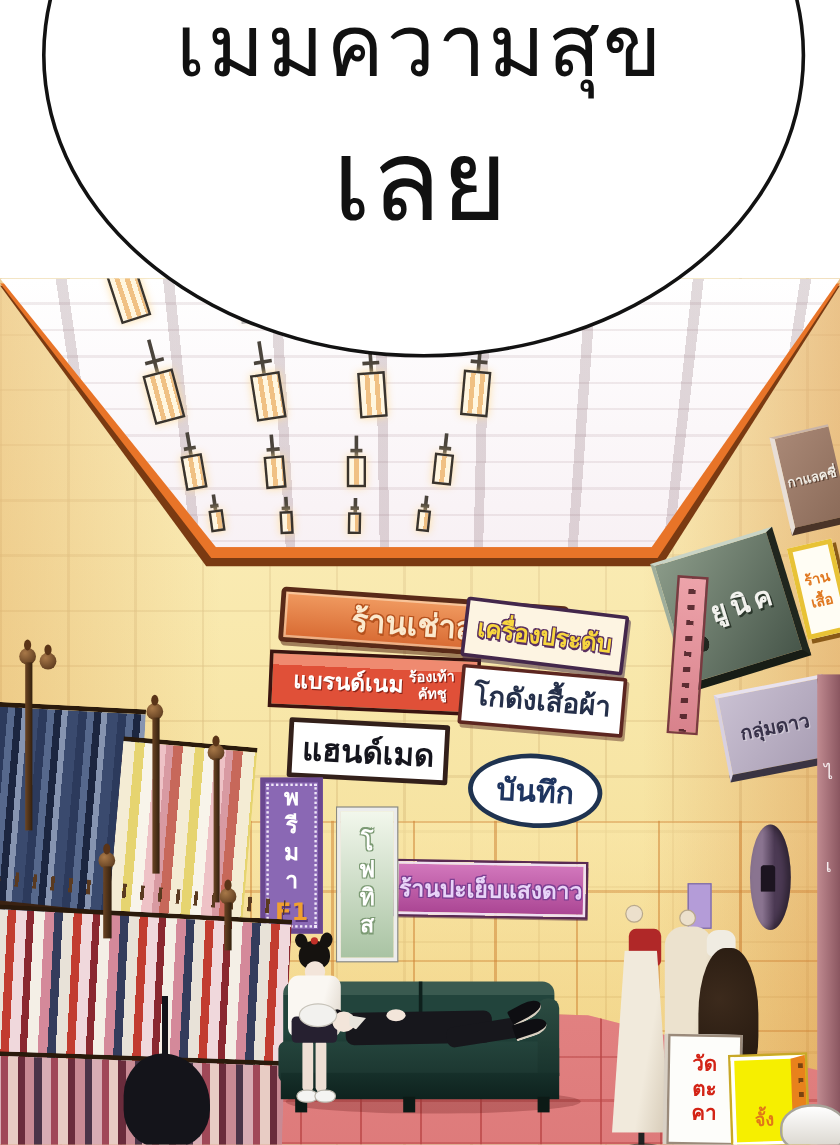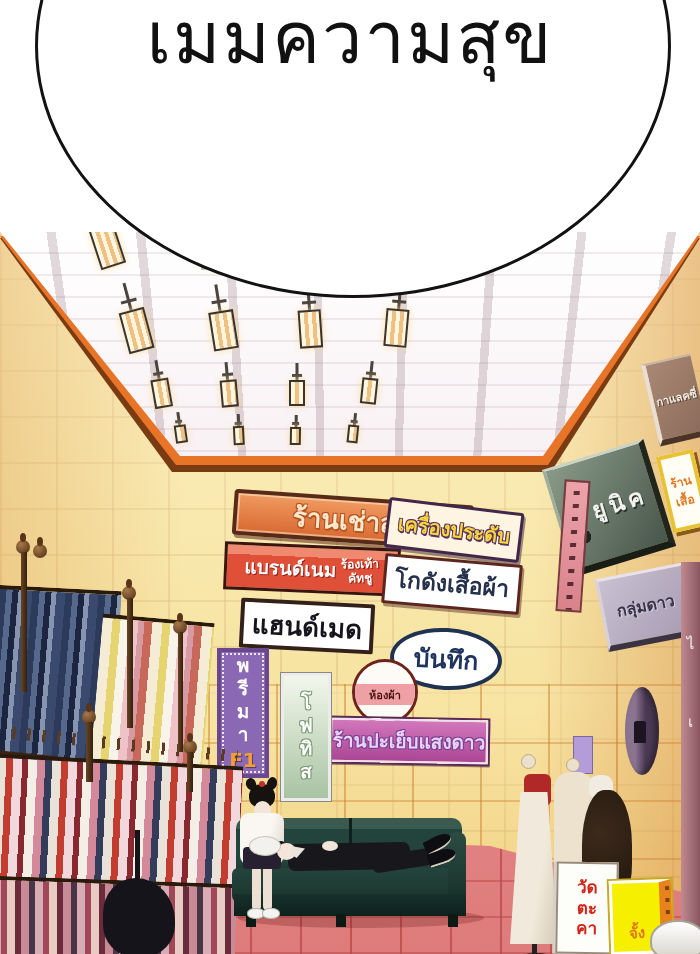--- a/index.html
+++ b/index.html
@@ -329,25 +329,20 @@
     </div>
     <div class="sign s-ware">
       <span>โกดังเสื้อผ้า</span>
     </div>
     <div class="sign s-hand">
       <span>แฮนด์เมด</span>
     </div>
     <div class="sign s-note">
       <span>บันทึก</span>
     </div>
-    <div class="sign s-fabric">
-      <span class="band">
-        <span>ห้องผ้า</span>
-      </span>
-    </div>
     <div class="sign s-sew">
       <span>ร้านปะเย็บแสงดาว</span>
     </div>
     <div class="sign s-prima">
       <span class="vtext">พ
 รี
 ม
 า</span>
       <span class="f1">F1</span>
     </div>
@@ -455,14 +450,15 @@
 คา</span>
     </div>
     <div class="sign chang">
       <span>จั้ง</span>
     </div>
     <div class="abs hatbox"></div>
   </div>
 
   <div class="bubble"></div>
   <div class="bubble-l1">เมมความสุข</div>
+  <div class="bubble-l2">เลย</div>
 
 </div>
 
 </body></html>

